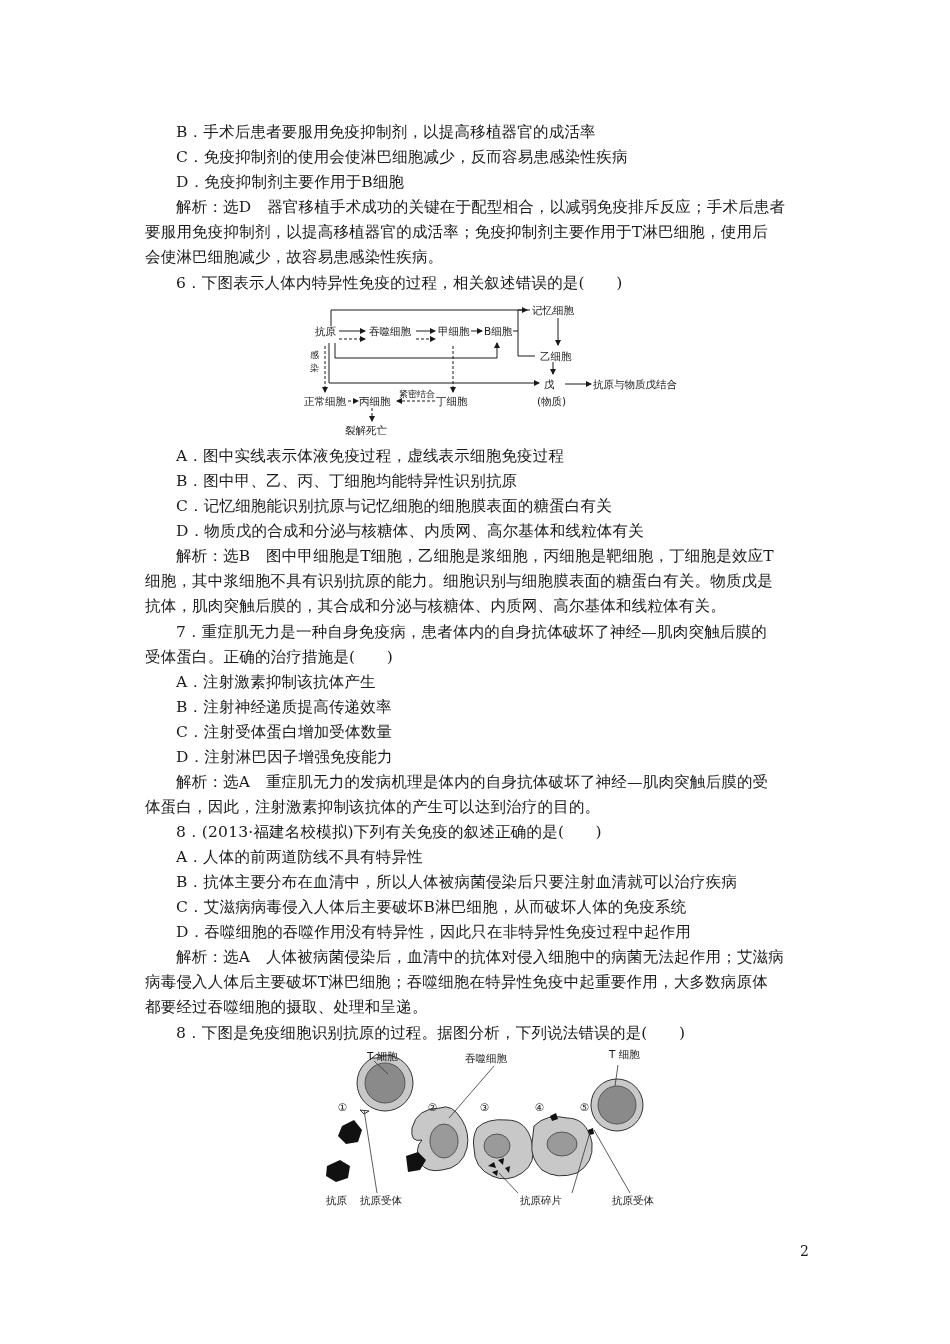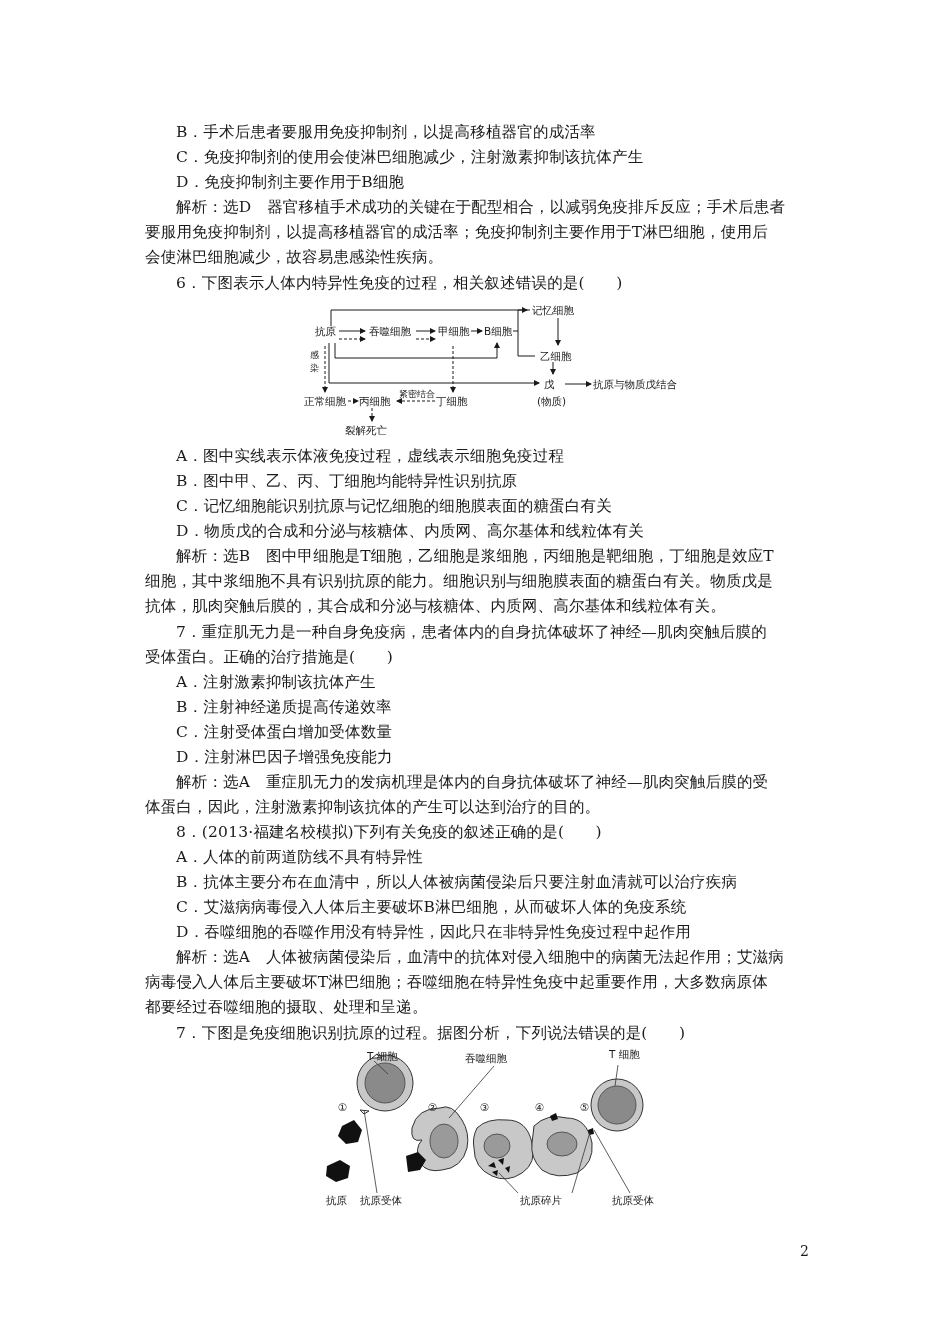--- a/index.html
+++ b/index.html
@@ -12,21 +12,21 @@
   .pagenum { position: absolute; left: 800px; top: 1243px; font-size: 14px; }
   .fig { position: absolute; }
   svg text { font-family: "DejaVu Sans", "Liberation Sans", sans-serif; fill: #1a1a1a; }
 </style>
 </head>
 <body>
 
 <div class="page">
 
   <div class="line ind" style="top:122px">B．手术后患者要服用免疫抑制剂，以提高移植器官的成活率</div>
-  <div class="line ind" style="top:147px">C．免疫抑制剂的使用会使淋巴细胞减少，注射激素抑制该抗体产生</div>
+  <div class="line ind" style="top:147px">C．免疫抑制剂的使用会使淋巴细胞减少，反而容易患感染性疾病</div>
   <div class="line ind" style="top:172px">D．免疫抑制剂主要作用于B细胞</div>
   <div class="line ind" style="top:197px">解析：选D　器官移植手术成功的关键在于配型相合，以减弱免疫排斥反应；手术后患者</div>
   <div class="line full" style="top:222px">要服用免疫抑制剂，以提高移植器官的成活率；免疫抑制剂主要作用于T淋巴细胞，使用后</div>
   <div class="line full" style="top:247px">会使淋巴细胞减少，故容易患感染性疾病。</div>
 
   <div class="line ind" style="top:273px">6．下图表示人体内特异性免疫的过程，相关叙述错误的是(　　)</div>
 
   <svg class="fig" style="left:295px; top:298px;" width="420" height="145" viewBox="0 0 420 145">
     <defs>
       <marker id="ah" markerWidth="6" markerHeight="6" refX="5" refY="3" orient="auto">
@@ -109,21 +109,21 @@
 
   <div class="line ind" style="top:822px">8．(2013·福建名校模拟)下列有关免疫的叙述正确的是(　　)</div>
   <div class="line ind" style="top:847px">A．人体的前两道防线不具有特异性</div>
   <div class="line ind" style="top:872px">B．抗体主要分布在血清中，所以人体被病菌侵染后只要注射血清就可以治疗疾病</div>
   <div class="line ind" style="top:897px">C．艾滋病病毒侵入人体后主要破坏B淋巴细胞，从而破坏人体的免疫系统</div>
   <div class="line ind" style="top:922px">D．吞噬细胞的吞噬作用没有特异性，因此只在非特异性免疫过程中起作用</div>
   <div class="line full" style="top:972px">病毒侵入人体后主要破坏T淋巴细胞；吞噬细胞在特异性免疫中起重要作用，大多数病原体</div>
   <div class="line ind" style="top:947px">解析：选A　人体被病菌侵染后，血清中的抗体对侵入细胞中的病菌无法起作用；艾滋病</div>
   <div class="line full" style="top:997px">都要经过吞噬细胞的摄取、处理和呈递。</div>
 
-  <div class="line ind" style="top:1023px">7．下图是免疫细胞识别抗原的过程。据图分析，下列说法错误的是(　　)</div>
+  <div class="line ind" style="top:1023px">8．下图是免疫细胞识别抗原的过程。据图分析，下列说法错误的是(　　)</div>
 
   <svg class="fig" style="left:322px; top:1048px;" width="360" height="165" viewBox="0 0 360 165">
     <g stroke="#333" stroke-width="1">
 
       <circle cx="63" cy="35" r="28" fill="#c8c8c8"></circle>
       <circle cx="63" cy="35" r="20" fill="#8a8a8a" stroke="#555"></circle>
       <path d="M50,10 l5,-4 l5,4 z" fill="#fff"></path>
       <path d="M38,62 l4,4 l5,-3 z" fill="#fff"></path>
 
       <path d="M90,80 Q95,60 118,60 Q130,55 140,72 Q148,85 145,100 Q140,120 120,122 Q105,125 98,115 Q92,100 100,92 Q88,95 90,80 z" fill="#c8c8c8"></path>

